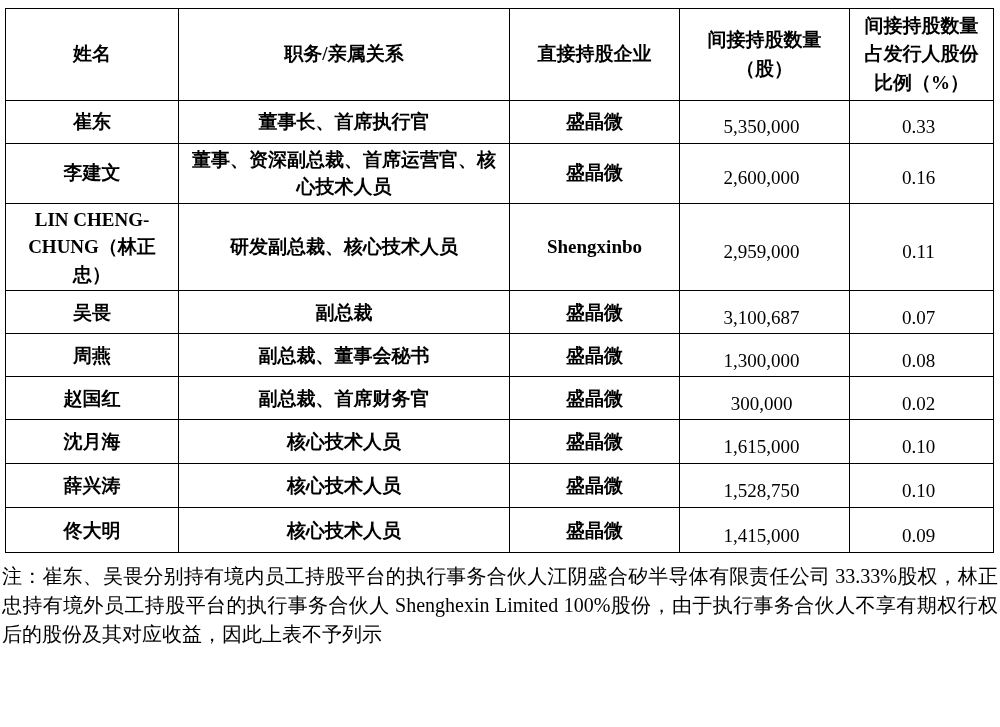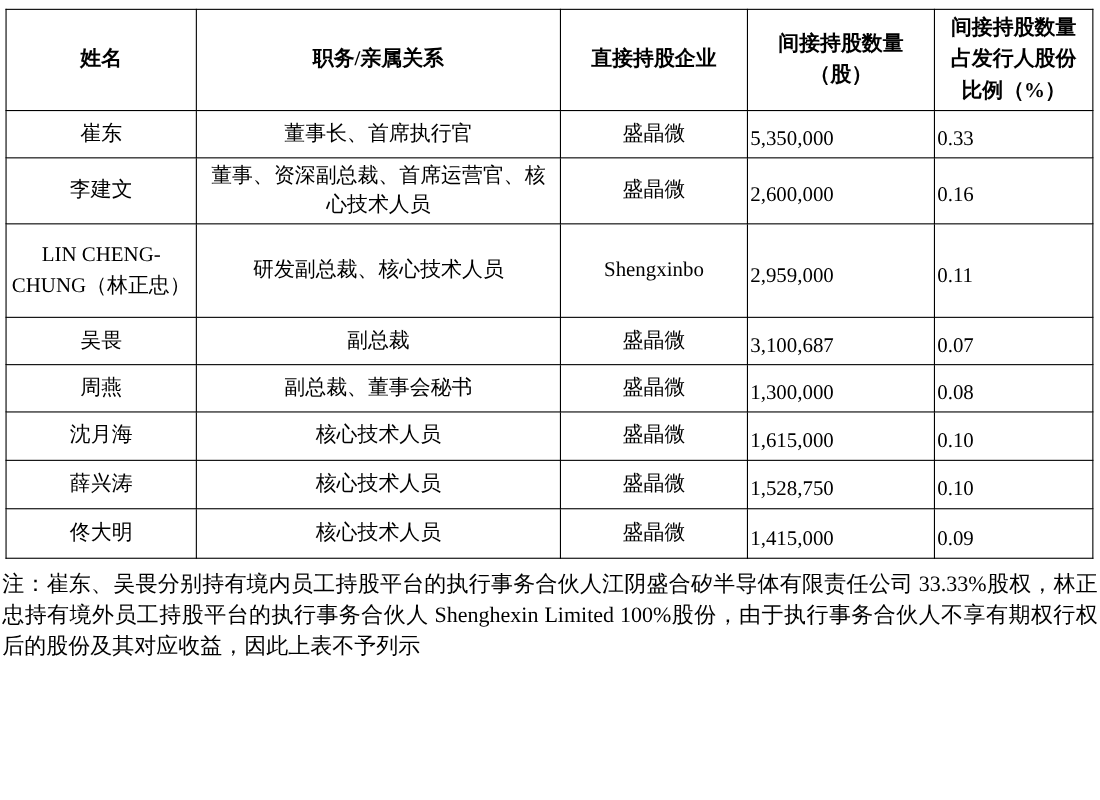--- a/index.html
+++ b/index.html
@@ -32,23 +32,24 @@
     font-weight: bold;
     text-align: center;
     white-space: pre-line;
     line-height: 1.5;
     padding: 2px 3px;
   }
   td.c {
     text-align: center;
     padding: 2px 4px;
     line-height: 1.45;
+    font-weight: bold;
   }
   td.num {
-    text-align: left;
+    text-align: center;
     padding: 12px 8px 2px 2px;
     line-height: 1.45;
   }
   .note {
     margin: 9px 2px 0 2px;
     font-size: 20px;
     line-height: 1.44;
     text-align: justify;
   }
 </style>
@@ -106,20 +107,27 @@
         <td class="num">3,100,687</td>
         <td class="num">0.07</td>
       </tr>
       <tr style="height:43px">
         <td class="c">周燕</td>
         <td class="c">副总裁、董事会秘书</td>
         <td class="c">盛晶微</td>
         <td class="num">1,300,000</td>
         <td class="num">0.08</td>
       </tr>
+      <tr style="height:43px">
+        <td class="c">赵国红</td>
+        <td class="c">副总裁、首席财务官</td>
+        <td class="c">盛晶微</td>
+        <td class="num">300,000</td>
+        <td class="num">0.02</td>
+      </tr>
       <tr style="height:44px">
         <td class="c">沈月海</td>
         <td class="c">核心技术人员</td>
         <td class="c">盛晶微</td>
         <td class="num">1,615,000</td>
         <td class="num">0.10</td>
       </tr>
       <tr style="height:44px">
         <td class="c">薛兴涛</td>
         <td class="c">核心技术人员</td>

